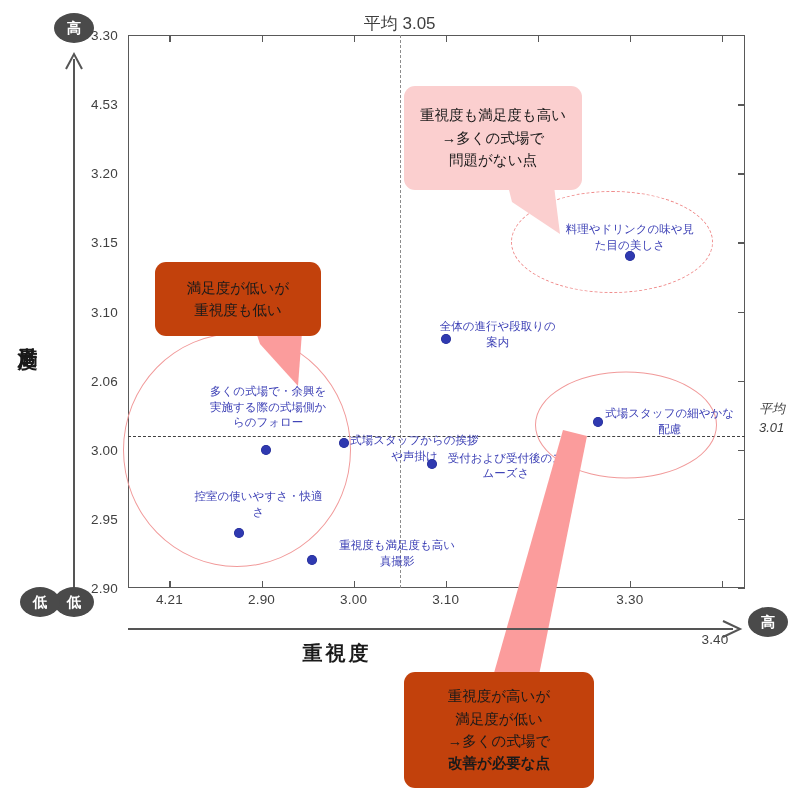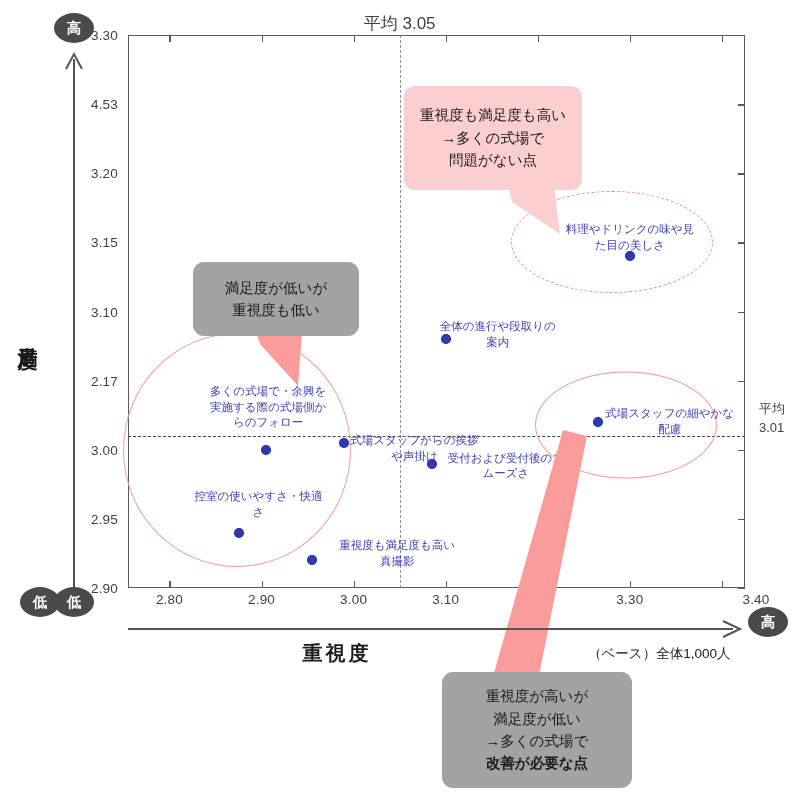--- a/index.html
+++ b/index.html
@@ -49,21 +49,21 @@
   .avg-h{
     position:absolute;left:128px;width:617px;height:0;
     border-top:1.4px dashed #404040;
   }
   .avg-v-label{
     position:absolute;font-size:17px;color:#3f3f3f;
     transform:translateX(-50%);white-space:nowrap;
   }
   .avg-h-label{
     position:absolute;font-size:13px;color:#3f3f3f;
-    line-height:1.45;white-space:nowrap;
+    line-height:1.45;white-space:nowrap;font-style:italic;
   }
 
   
   .pt{
     position:absolute;width:9px;height:9px;border-radius:50%;
     background:#2f39b0;
     transform:translate(-50%,-50%);
     box-shadow:0 0 0 .5px #1d2690;
   }
   .pt-label{
@@ -90,21 +90,21 @@
     color:#1a1a1a;
     text-align:center;
     font-size:14.5px;
     line-height:1.55;
     white-space:pre-line;
     display:flex;align-items:center;justify-content:center;
     box-sizing:border-box;
     padding:9px 10px;
   }
   .callout.pale{background:#fbcfcf;}
-  .callout.strong{background:#a3a3a3;margin-left:38px;}
+  .callout.strong{background:#c2410c;}
   .callout .bold-line{font-weight:bold;}
 
   
   .tail{position:absolute;overflow:visible;}
 
   
   .badge{
     position:absolute;
     width:40px;height:30px;border-radius:50%;
     background:#4a4a4a;color:#ffffff;
@@ -151,49 +151,49 @@
   </svg>
 
   <div class="badge" style="left:74px;top:28px;">高</div>
   <div class="badge" style="left:74px;top:602px;">低</div>
 
   <div class="plot-frame"></div>
 
   <div id="xticks-layer">
       <div class="xtick" style="left: 169.44px;"></div>
       <div class="xtick-b" style="left: 169.44px;"></div>
-      <div class="xlab" style="left: 169.44px;">2.80</div>
+      <div class="xlab" style="left: 169.44px;">4.21</div>
       <div class="xtick" style="left: 261.53px;"></div>
       <div class="xtick-b" style="left: 261.53px;"></div>
       <div class="xlab" style="left: 261.53px;">2.90</div>
       <div class="xtick" style="left: 353.619px;"></div>
       <div class="xtick-b" style="left: 353.619px;"></div>
       <div class="xlab" style="left: 353.619px;">3.00</div>
       <div class="xtick" style="left: 445.709px;"></div>
       <div class="xtick-b" style="left: 445.709px;"></div>
       <div class="xlab" style="left: 445.709px;">3.10</div>
       <div class="xtick" style="left: 537.799px;"></div>
       <div class="xtick-b" style="left: 537.799px;"></div>
       <div class="xlab" style="left: 537.799px;">3.20</div>
       <div class="xtick" style="left: 629.888px;"></div>
       <div class="xtick-b" style="left: 629.888px;"></div>
       <div class="xlab" style="left: 629.888px;">3.30</div>
       <div class="xtick" style="left: 721.978px;"></div>
       <div class="xtick-b" style="left: 721.978px;"></div>
-      <div class="xlab" style="left: 756px;">3.40</div>
+      <div class="xlab" style="left: 715px; margin-top: 40px;">3.40</div>
     </div>
   <div id="yticks-layer">
       <div class="ytick" style="top: 588px;"></div>
       <div class="ylab" style="top: 588px;">2.90</div>
       <div class="ytick" style="top: 518.875px;"></div>
       <div class="ylab" style="top: 518.875px;">2.95</div>
       <div class="ytick" style="top: 449.75px;"></div>
       <div class="ylab" style="top: 449.75px;">3.00</div>
       <div class="ytick" style="top: 380.625px;"></div>
-      <div class="ylab" style="top: 380.625px;">2.17</div>
+      <div class="ylab" style="top: 380.625px;">2.06</div>
       <div class="ytick" style="top: 311.5px;"></div>
       <div class="ylab" style="top: 311.5px;">3.10</div>
       <div class="ytick" style="top: 242.375px;"></div>
       <div class="ylab" style="top: 242.375px;">3.15</div>
       <div class="ytick" style="top: 173.25px;"></div>
       <div class="ylab" style="top: 173.25px;">3.20</div>
       <div class="ytick" style="top: 104.125px;"></div>
       <div class="ylab" style="top: 104.125px;">4.53</div>
       <div class="ytick" style="top: 35px;"></div>
       <div class="ylab" style="top: 35px;">3.30</div>
@@ -262,15 +262,14 @@
     <span class="bold-line">改善が必要な点</span>
   </div>
 
   <svg class="arrow-svg" style="left:128px;top:618px;" width="620" height="22">
     <line x1="0" y1="11" x2="605" y2="11" stroke="#555555" stroke-width="2"></line>
     <polyline points="595,3 612,11 595,19" fill="none" stroke="#555555" stroke-width="2"></polyline>
   </svg>
   <div class="badge" style="left:768px;top:622px;">高</div>
   <div class="badge" style="left:40px;top:602px;">低</div>
   <div class="axis-title-x" style="left:337px;top:640px;">重視度</div>
-  <div class="base-note" style="left:588px;top:645px;">（ベース）全体1,000人</div>
 
 </div>
 
 </body></html>

